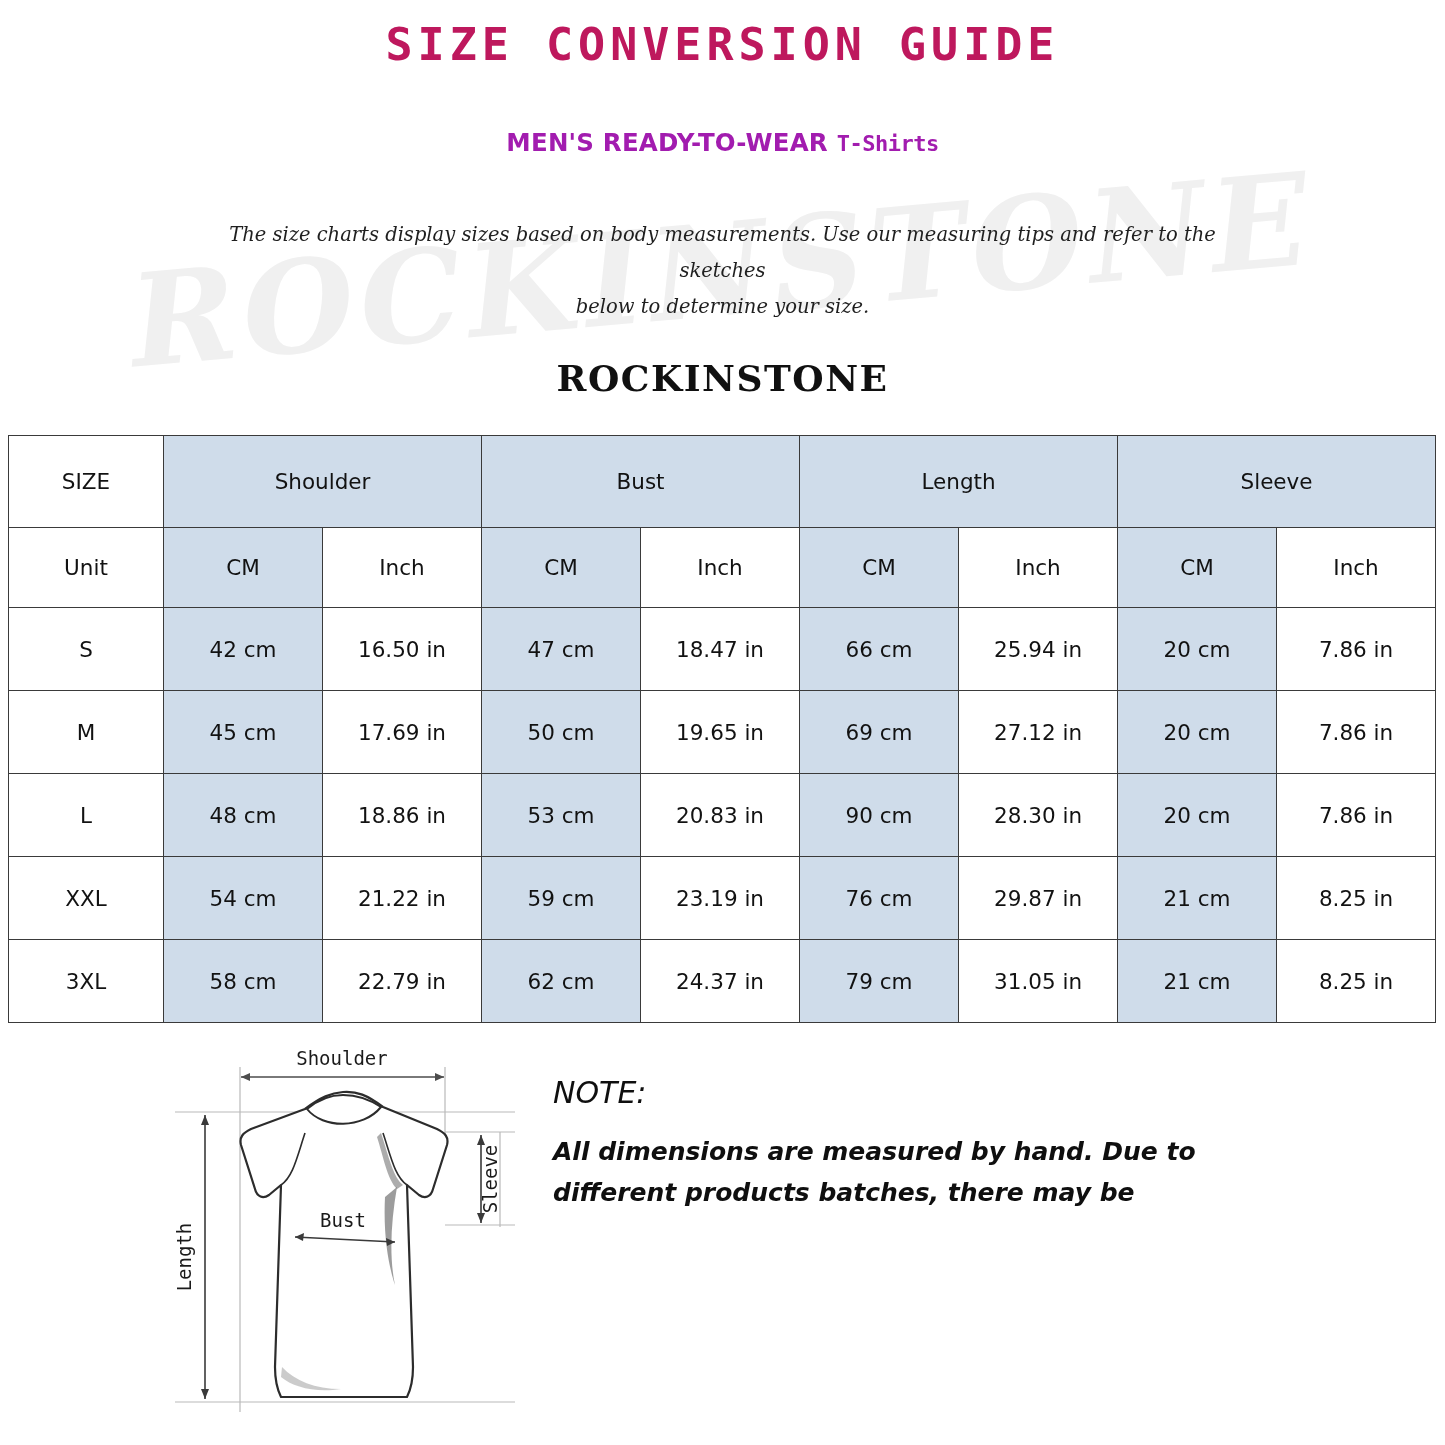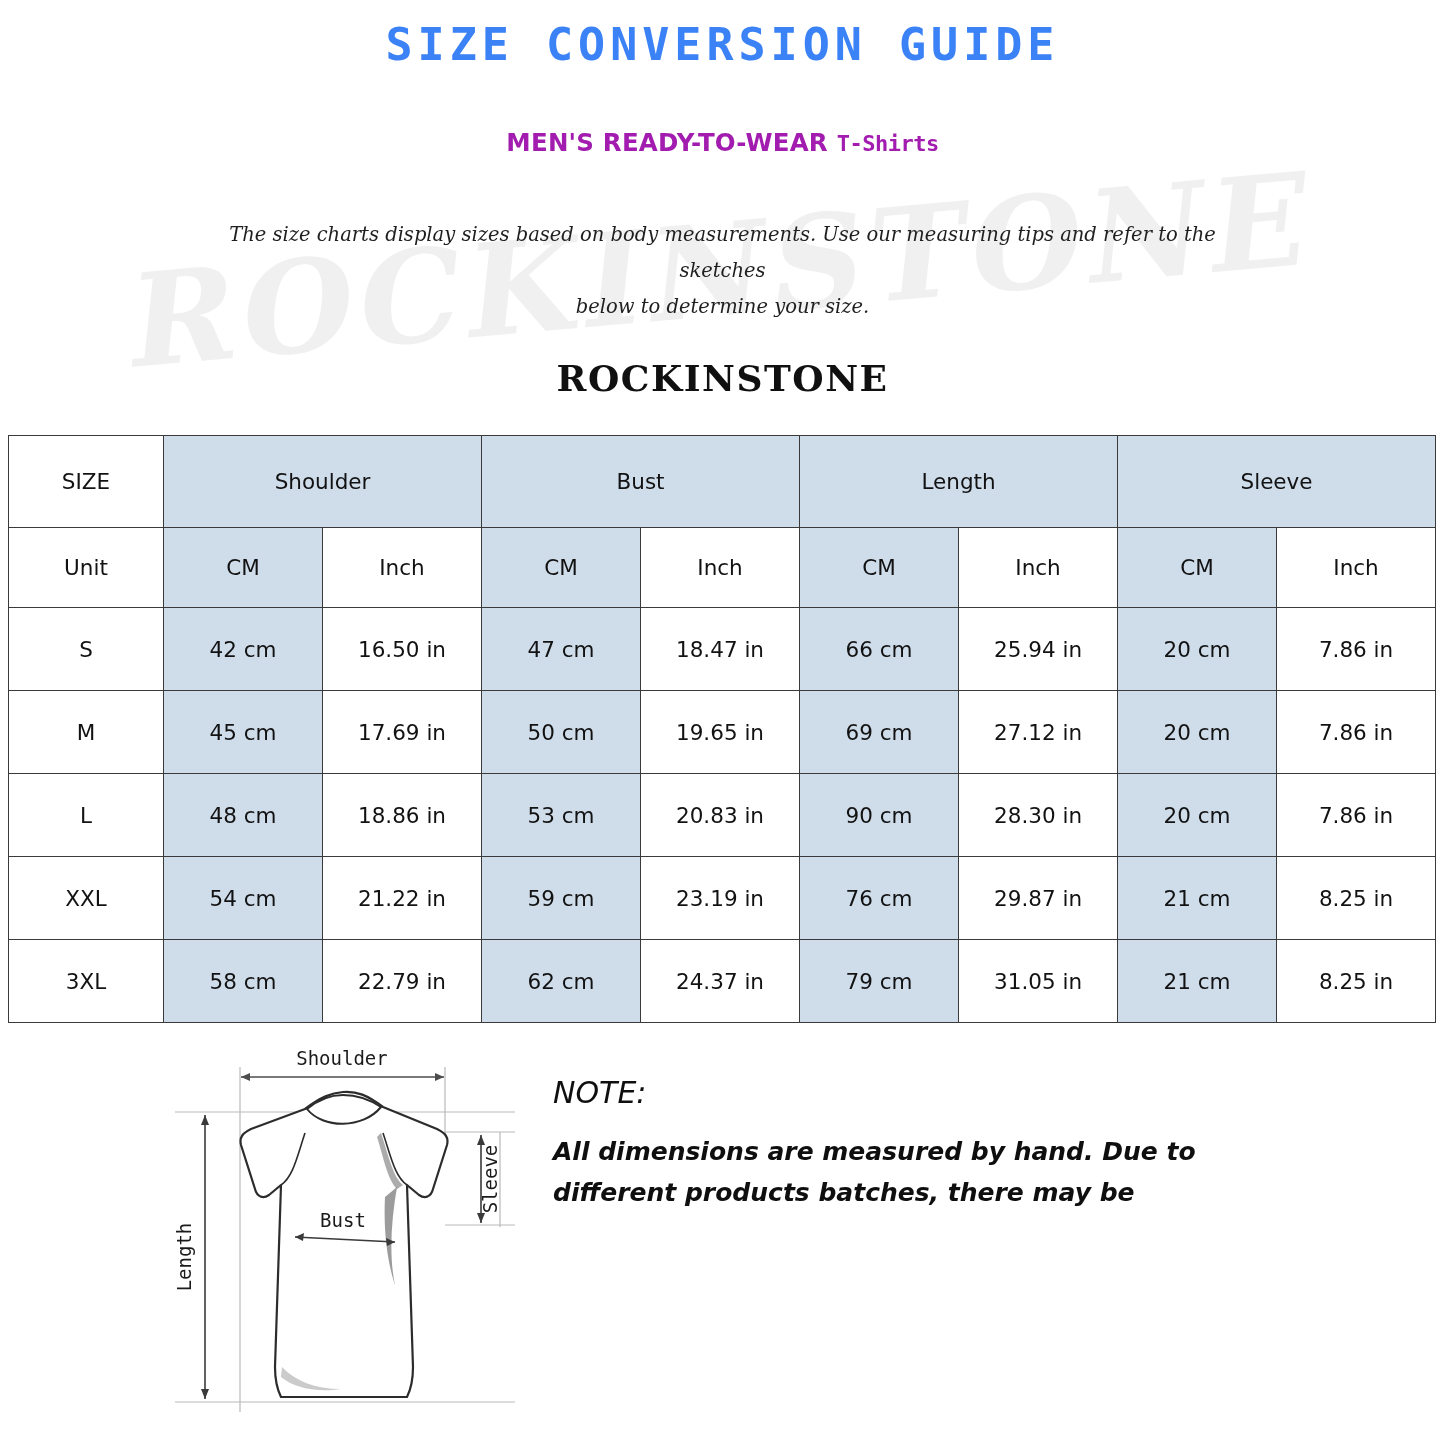--- a/index.html
+++ b/index.html
@@ -35,21 +35,21 @@
   }
 
   .content { position: relative; z-index: 2; }
 
   .title {
     text-align: center;
     font-family: "DejaVu Sans Mono", monospace;
     font-size: 45px;
     font-weight: bold;
     letter-spacing: 5px;
-    color: #3b82f6;
+    color: #be185d;
     padding-top: 18px;
   }
   .subtitle {
     text-align: center;
     font-size: 24.5px;
     font-weight: bold;
     color: #a21caf;
     margin-top: 57px;
     letter-spacing: 0.2px;
   }

